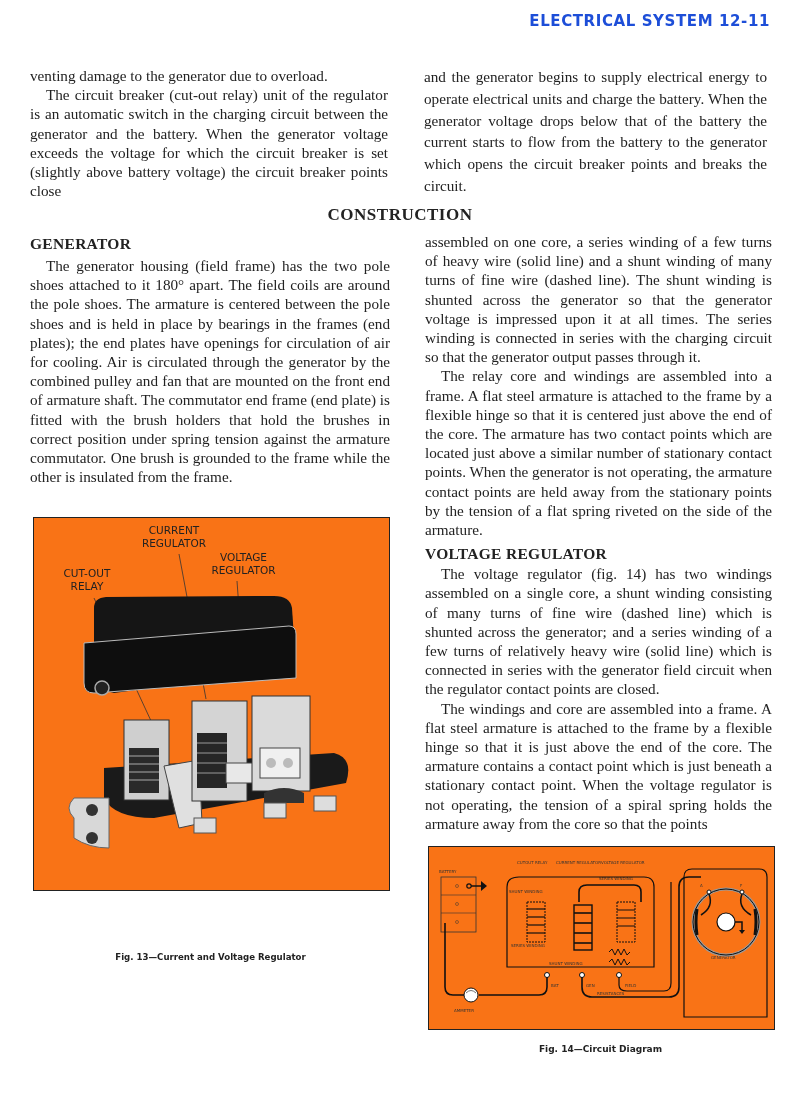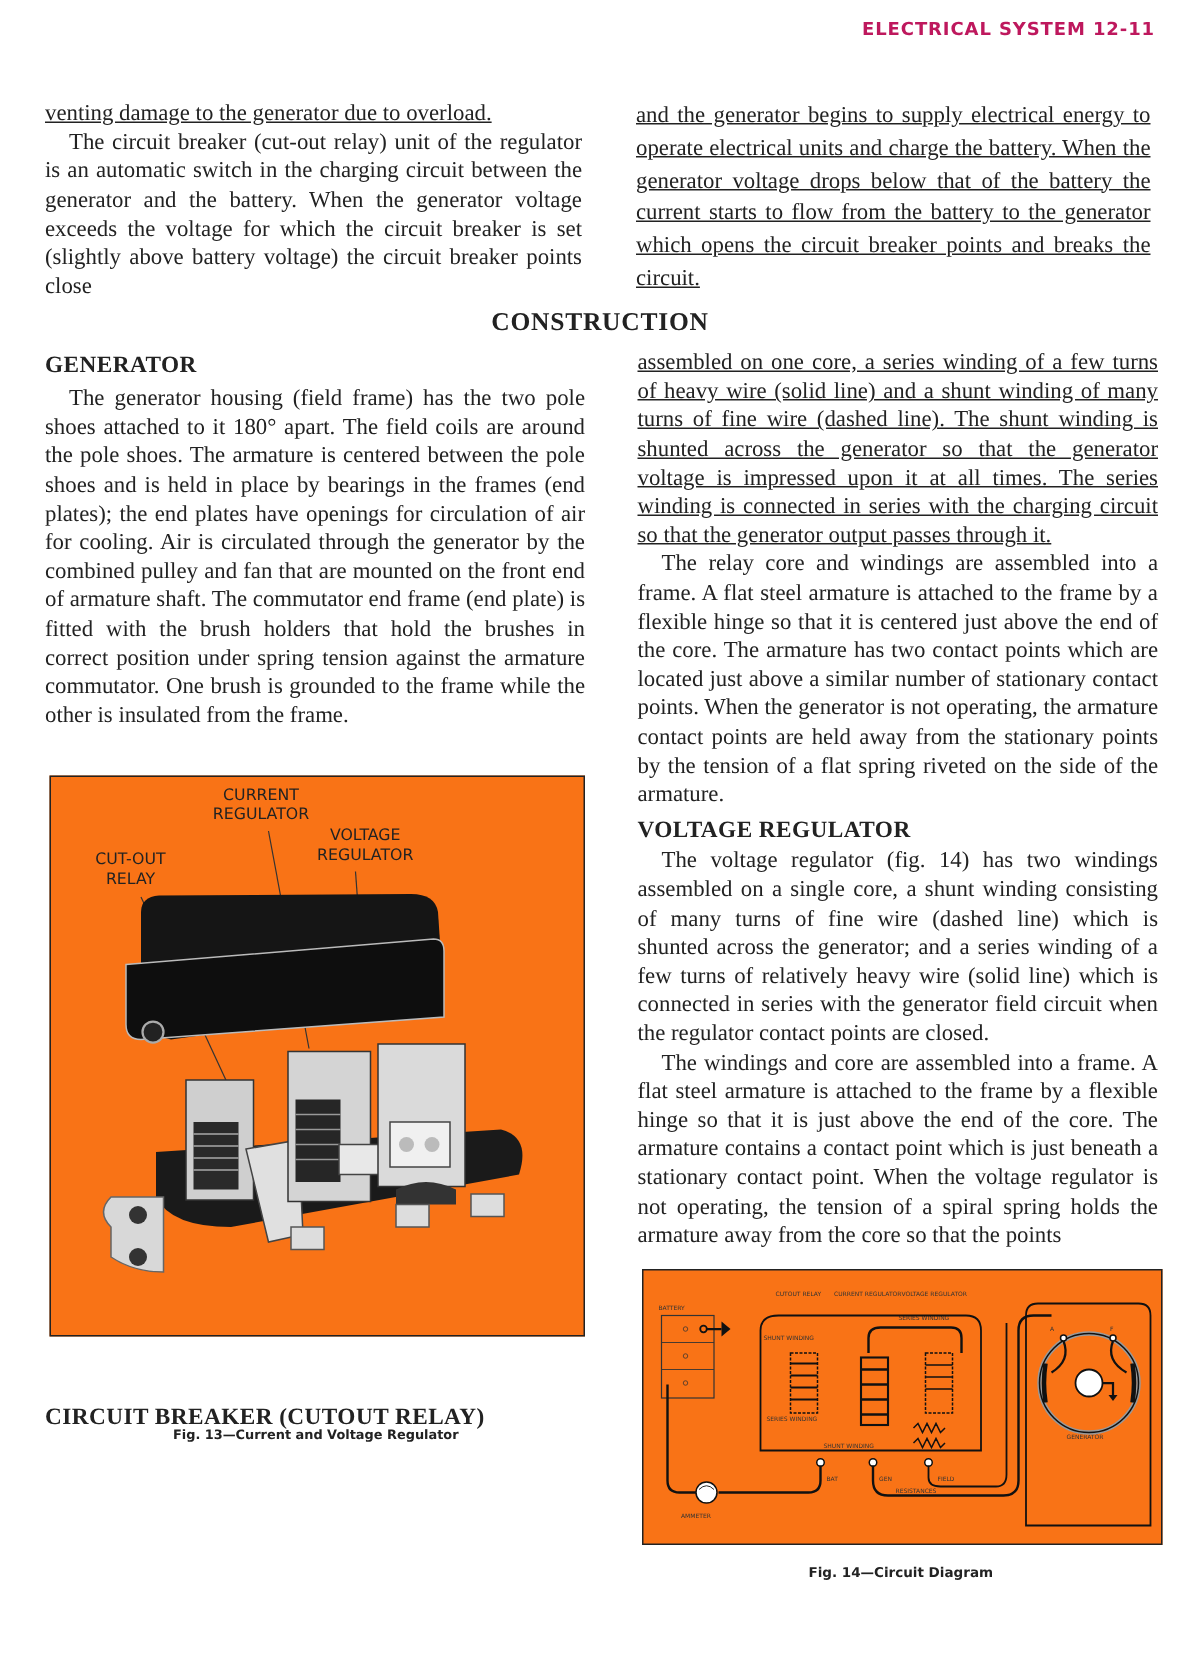--- a/index.html
+++ b/index.html
@@ -1,22 +1,22 @@
 <!DOCTYPE html>
 <html><head>
   <meta charset="utf-8">
   <style>
     html, body { margin:0; padding:0; background:#fff; }
     body { width:800px; height:1106px; position:relative; overflow:hidden; color:#1c1c1c; }
     .abs { position:absolute; }
-    .running-head { top:12px; right:30px; font-family:"DejaVu Sans", sans-serif; font-weight:bold; font-size:12px; letter-spacing:0.6px; color:#be185d; }
+    .running-head { top:12px; right:30px; font-family:"DejaVu Sans", sans-serif; font-weight:bold; font-size:15px; letter-spacing:0.6px; color:#1d4ed8; }
     .col { position:absolute; font-family:"Liberation Serif", "DejaVu Serif", serif; font-size:15.2px; line-height:19.2px; text-align:justify; color:#222; }
     .col p { margin:0; }
     .col p.ind { text-indent:16px; }
-    .col p.noind { text-indent:0;text-decoration:underline; }
+    .col p.noind { text-indent:0; }
     h2.center-head { position:absolute; top:205px; left:0; width:800px; text-align:center; margin:0; font-family:"Liberation Serif", serif; font-weight:bold; font-size:17px; letter-spacing:0.5px; color:#222; }
     h3.sub { margin:0; font-family:"Liberation Serif", serif; font-weight:bold; font-size:15.5px; letter-spacing:0.3px; line-height:19px; color:#222; }
     .figure-box { position:absolute; border:1.5px solid #222; background:#f97316; }
     .caption { position:absolute; font-family:"DejaVu Sans", sans-serif; font-weight:bold; font-size:8.6px; text-align:center; color:#222; }
     .fig-label { position:absolute; font-family:"DejaVu Sans", sans-serif; font-size:10.5px; text-align:center; line-height:13px; color:#222; }
     .diag-label { font-family:"DejaVu Sans", sans-serif; font-size:4px; fill:#333; }
   </style>
 </head>
 <body>
 
@@ -83,21 +83,20 @@
     <path d="M230 275 Q250 265 270 275 L270 285 L230 285 Z" fill="#333"></path>
 
     <rect x="160" y="300" width="22" height="15" fill="#ddd" stroke="#555"></rect>
     <rect x="230" y="285" width="22" height="15" fill="#ddd" stroke="#555"></rect>
     <rect x="280" y="278" width="22" height="15" fill="#ddd" stroke="#555"></rect>
   </svg>
 </div>
 <div class="caption" style="top:952px; left:33px; width:355px;">Fig. 13—Current and Voltage Regulator</div>
 
 <div class="col" style="top:926px; left:30px; width:360px;">
-  <h3 class="sub" style="margin-top:9px;">CIRCUIT BREAKER (CUTOUT RELAY)</h3>
 </div>
 
 <div class="col" style="top:232px; left:425px; width:347px;">
   <p class="noind">assembled on one core, a series winding of a few turns of heavy wire (solid line) and a shunt winding of many turns of fine wire (dashed line). The shunt winding is shunted across the generator so that the generator voltage is impressed upon it at all times. The series winding is connected in series with the charging circuit so that the generator output passes through it.</p>
   <p class="ind">The relay core and windings are assembled into a frame. A flat steel armature is attached to the frame by a flexible hinge so that it is centered just above the end of the core. The armature has two contact points which are located just above a similar number of stationary contact points. When the generator is not operating, the armature contact points are held away from the stationary points by the tension of a flat spring riveted on the side of the armature.</p>
   <h3 class="sub" style="margin-top:5px;">VOLTAGE REGULATOR</h3>
   <p class="ind" style="margin-top:1px;">The voltage regulator (fig. 14) has two windings assembled on a single core, a shunt winding consisting of many turns of fine wire (dashed line) which is shunted across the generator; and a series winding of a few turns of relatively heavy wire (solid line) which is connected in series with the generator field circuit when the regulator contact points are closed.</p>
   <p class="ind">The windings and core are assembled into a frame. A flat steel armature is attached to the frame by a flexible hinge so that it is just above the end of the core. The armature contains a contact point which is just beneath a stationary contact point. When the voltage regulator is not operating, the tension of a spiral spring holds the armature away from the core so that the points</p>
 </div>
 

